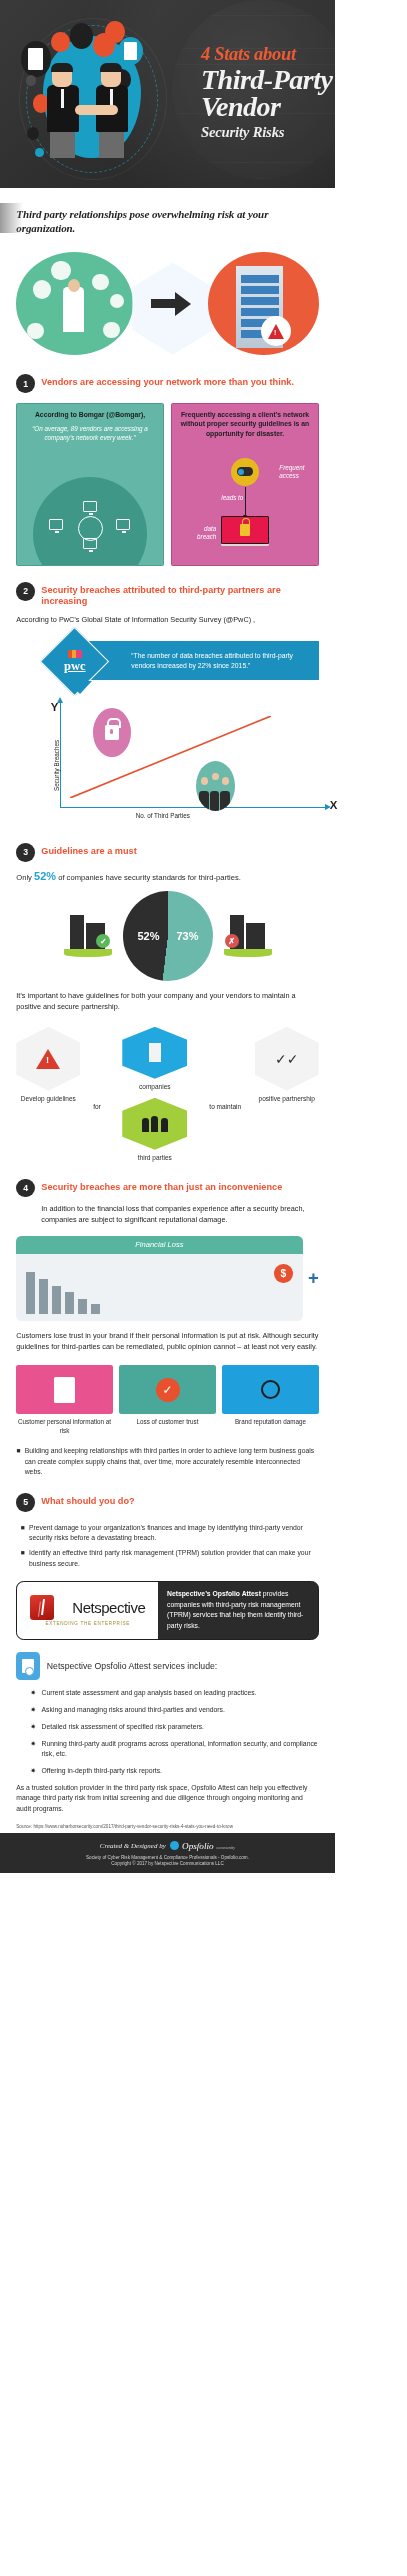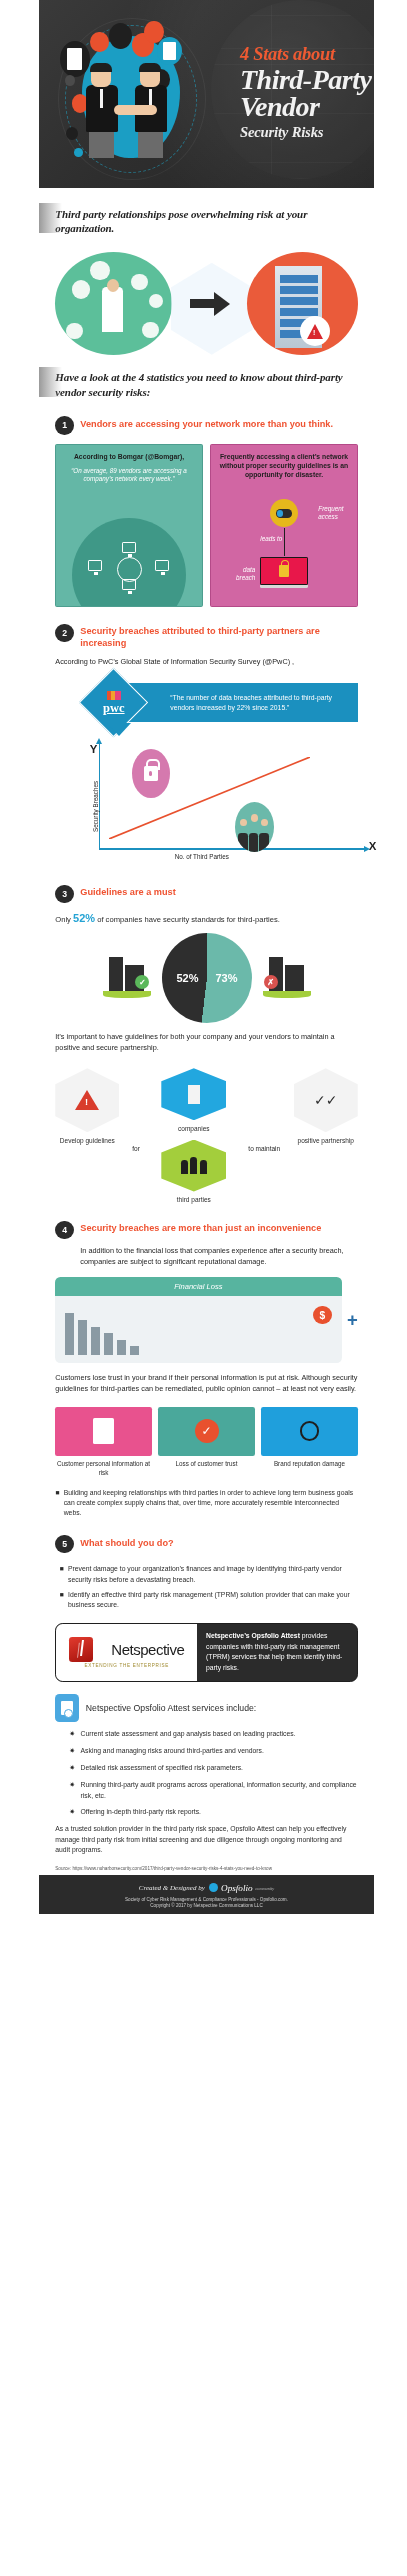--- a/index.html
+++ b/index.html
@@ -3,21 +3,21 @@
 <meta charset="utf-8">
 <style>
   * { box-sizing: border-box; margin: 0; padding: 0; }
   body {
     width: 408px;
     background: #ffffff;
     font-family: "Liberation Sans", sans-serif;
     color: #2b2b2b;
     overflow-x: hidden;
   }
-  .page { width: 335px; position: relative; margin-left: 39px; }
+  .page { width: 335px; position: relative; }
 
   
   .hero {
     height: 188px;
     background:
       radial-gradient(circle at 78% 30%, rgba(255,255,255,0.045) 0 38%, rgba(0,0,0,0) 62%),
       linear-gradient(135deg, #3a3a3a 0%, #2e2e2e 45%, #262626 100%);
     position: relative;
     overflow: hidden;
   }
@@ -346,21 +346,20 @@
         <div style="position:absolute;left:28px;top:14px;width:47px;height:82px;background:linear-gradient(180deg,#dfe7ee,#b9c7d4);"></div>
         <div style="position:absolute;left:33px;top:23px;width:38px;height:63px;background:repeating-linear-gradient(180deg,#3b7fbd 0 7.6px,#cfdae5 7.6px 11px);"></div>
         <div style="position:absolute;left:53px;top:64px;width:30px;height:30px;border-radius:50%;background:#fff;display:flex;align-items:center;justify-content:center;">
           <div style="width:0;height:0;border-left:8.7px solid transparent;border-right:8.7px solid transparent;border-bottom:15px solid #d9272e;position:relative;">
             <span style="position:absolute;left:-1.6px;top:4.9px;color:#fff;font-weight:bold;font-size:7px;">!</span>
           </div>
         </div>
       </div>
     </div>
 
-    <div class="lead lead-band" style="margin-top:12px;">Have a look at the 4 statistics you need to know about third-party vendor security risks:</div>
   </div>
 
   <div class="wrap">
     <div class="statrow">
       <div class="num">1</div>
       <div class="stat-title">Vendors are accessing your network more than you think.</div>
     </div>
 
     <div class="two-cards">
       <div class="card green">

